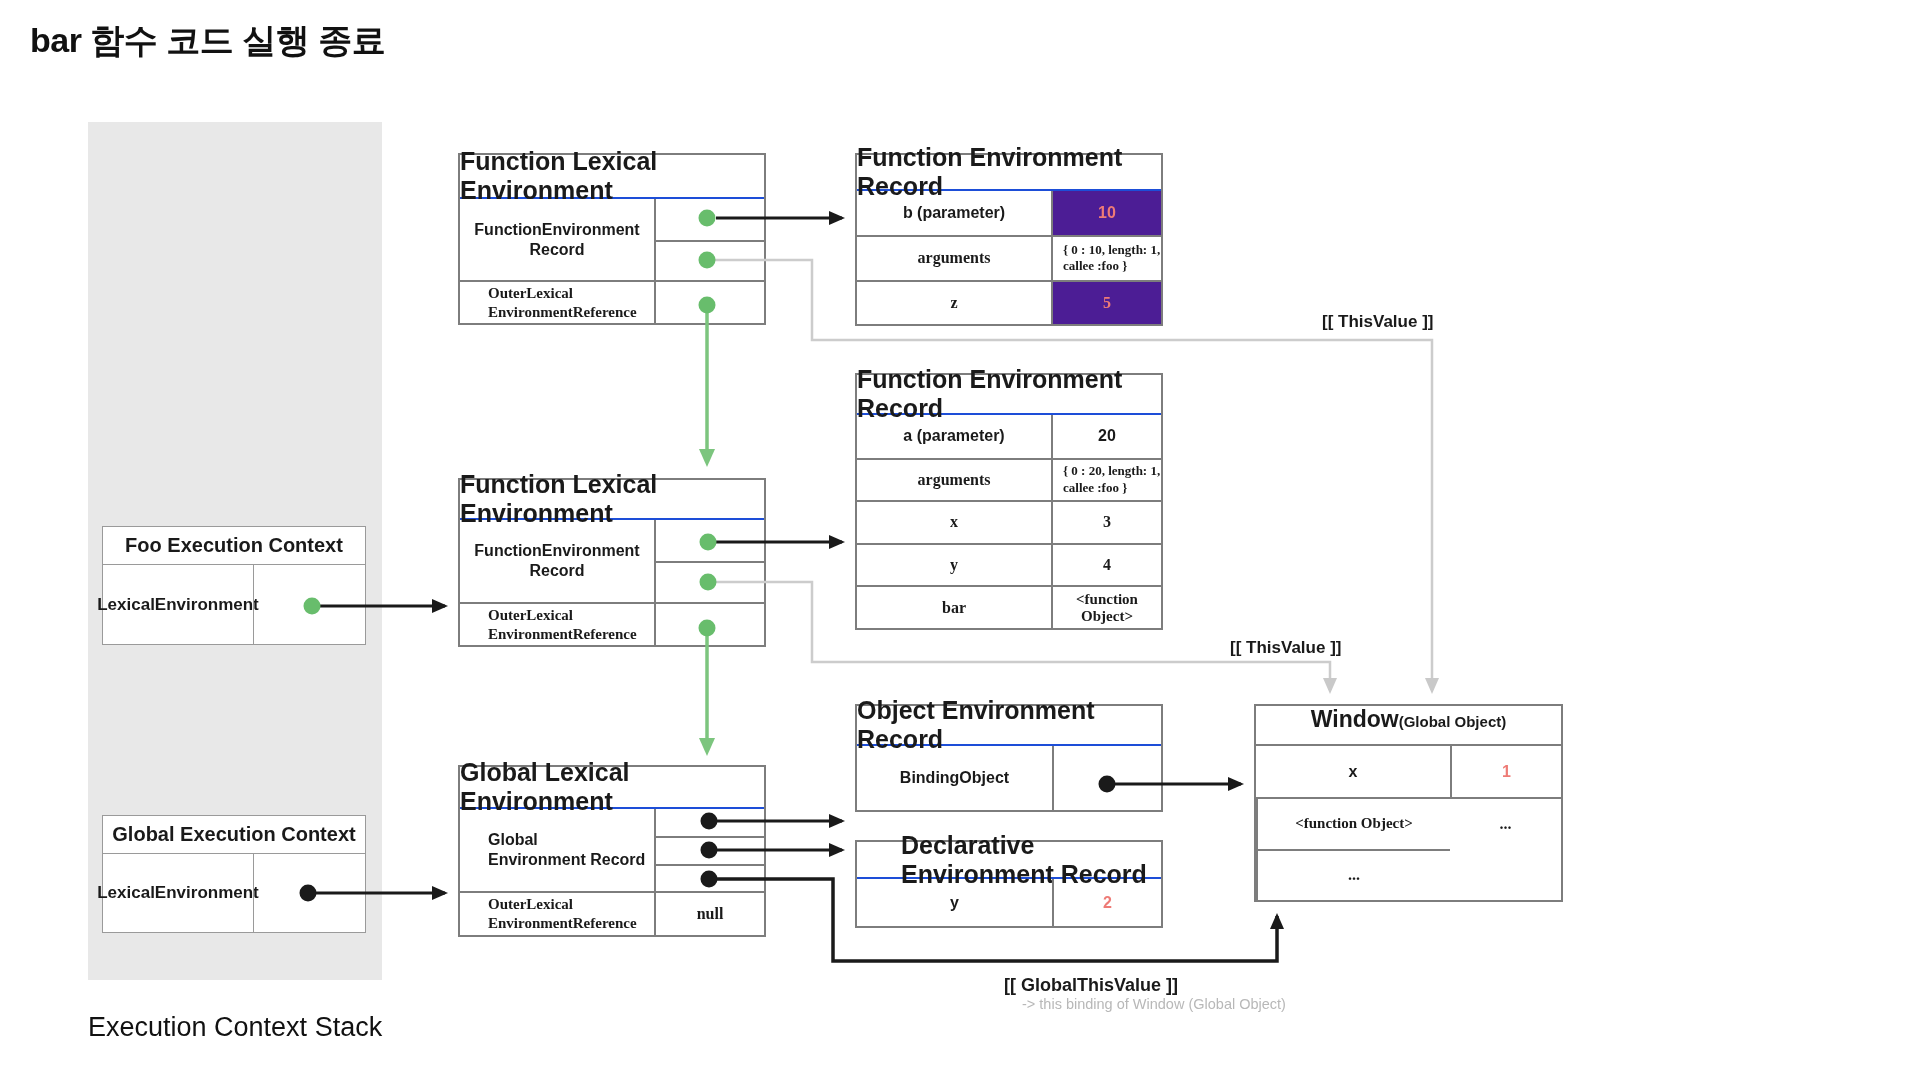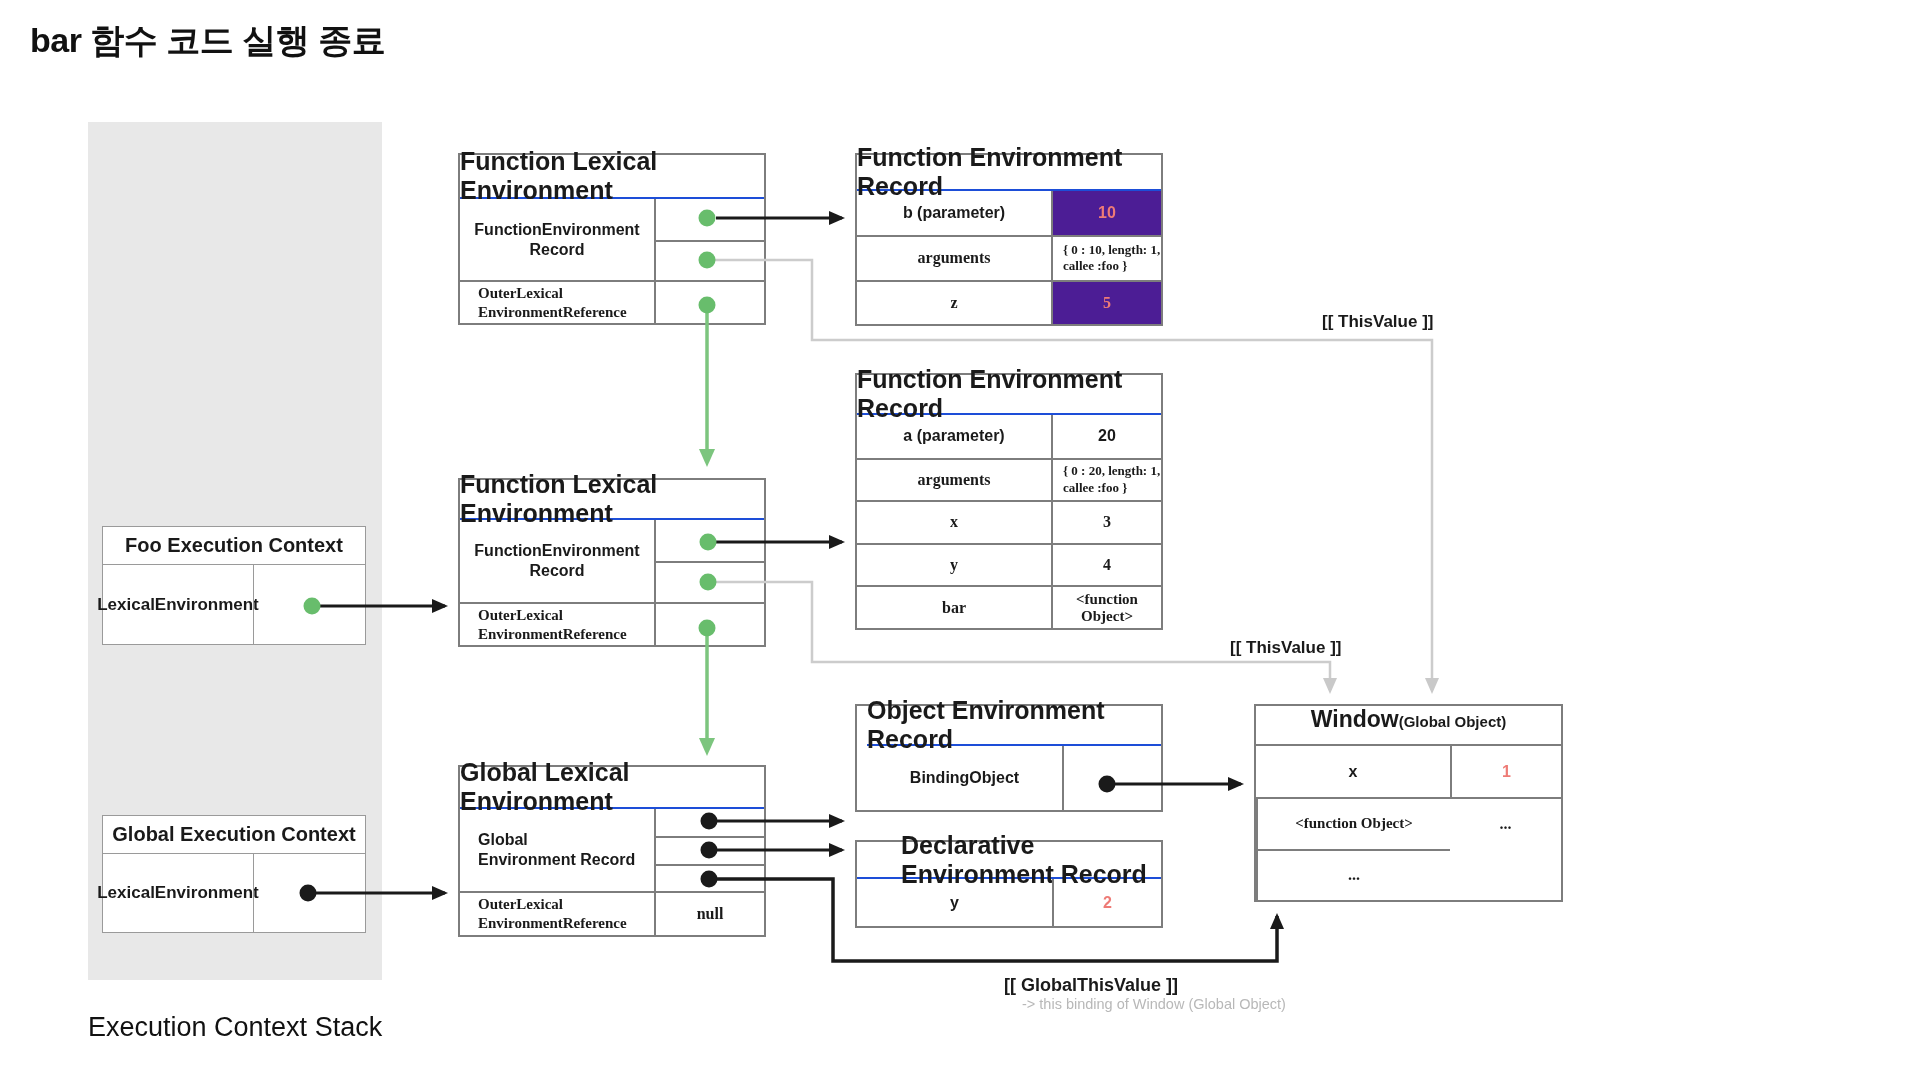--- a/index.html
+++ b/index.html
@@ -12,21 +12,21 @@
   .stack-bg { left:88px; top:122px; width:294px; height:858px; background:#e8e8e8; }
   .stack-label { left:88px; top:1012px; font-size:27px; font-weight:normal; color:#111; }
 
   .panel { position:absolute; background:#fff; border:2px solid #7d7d7d; box-sizing:border-box; z-index:2; }
   .panel.light { border:1.5px solid #9a9a9a; }
   .p-head { display:flex; align-items:center; justify-content:center; font-weight:bold; font-size:25px; border-bottom:2px solid #1d4ed8; box-sizing:border-box; }
   .panel.light .p-head { border-bottom:1.5px solid #9a9a9a; }
 
   .grid { display:grid; box-sizing:border-box; height:calc(100% - var(--hh)); }
   .cell { display:flex; align-items:center; justify-content:center; font-weight:bold; font-size:16px; box-sizing:border-box; text-align:center; }
-  .cell.left { justify-content:flex-start; text-align:left; padding-left:18px; }
+  .cell.left { justify-content:flex-start; text-align:left; padding-left:28px; }
   .bl { border-left:2px solid #7d7d7d; }
   .bt { border-top:2px solid #7d7d7d;font-family:Liberation Serif, serif; }
   .panel.light .bl { border-left:1.5px solid #9a9a9a; }
 
   .two-line span { display:block; line-height:1.25; }
 
   .val-pink { background:#4c1d95; }
   .red-text { color:#ee7b76; }
   .args { font-size:13px; line-height:1.3; justify-content:flex-start; text-align:left; padding-left:10px; }
   .args span { display:block; }
@@ -161,21 +161,21 @@
       </div>
       <div class="cell bt">x</div>
       <div class="cell bl bt">3</div>
       <div class="cell bt">y</div>
       <div class="cell bl bt">4</div>
       <div class="cell bt">bar</div>
       <div class="cell bl bt" style="font-size:15px;">&lt;function Object&gt;</div>
     </div>
   </div>
 
-  <div class="panel" style="left:855px;top:704px;width:308px;height:108px;padding-left:10px;--hh:40px;">
+  <div class="panel" style="left:855px;top:704px;width:308px;height:108px;--hh:40px;">
     <div class="p-head" style="height:40px;">Object Environment Record</div>
     <div class="grid" style="grid-template-columns:195px 1fr;grid-template-rows:1fr;">
       <div class="cell">BindingObject</div>
       <div class="cell bl"></div>
     </div>
   </div>
 
   <div class="panel" style="left:855px;top:840px;width:308px;height:88px;--hh:37px;">
     <div class="p-head" style="height:37px;padding-left:44px;">Declarative Environment Record</div>
     <div class="grid" style="grid-template-columns:195px 1fr;grid-template-rows:1fr;">

